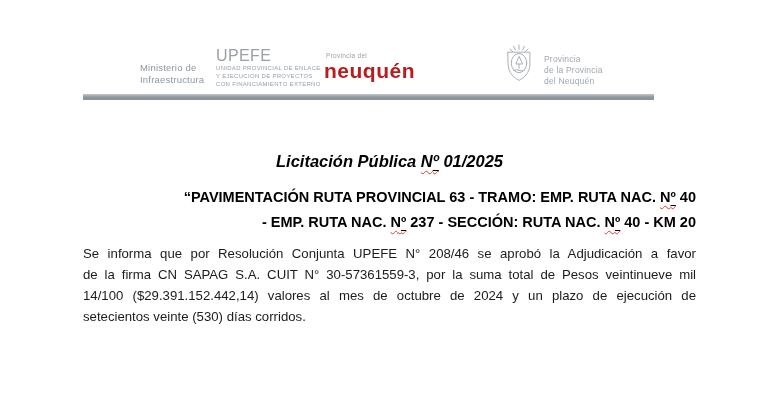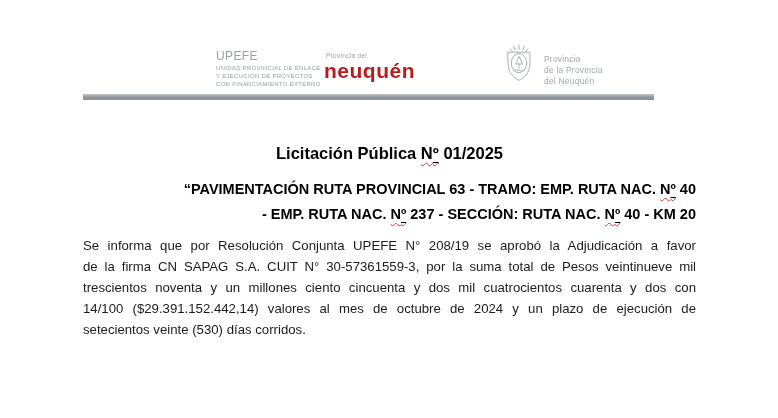--- a/index.html
+++ b/index.html
@@ -14,21 +14,21 @@
 
   
   .letterhead { position: absolute; left: 0; top: 0; width: 778px; height: 94px; }
 
   .ministry {
     position: absolute; left: 140px; top: 62px;
     font-size: 9.5px; line-height: 12px; color: #8f979e; letter-spacing: 0.2px;
   }
 
   .upefe { position: absolute; left: 216px; top: 50px; color: #99a1a8; }
-  .upefe-acronym { font-size: 12px; line-height: 12px; letter-spacing: 0.4px; margin-bottom: 2px; }
+  .upefe-acronym { font-size: 16px; line-height: 12px; letter-spacing: 0.4px; margin-bottom: 2px; }
   .upefe-sub { font-size: 6px; line-height: 8px; letter-spacing: 0.3px; }
 
   .prov-logo { position: absolute; left: 324px; top: 52px; color: #99a1a8; }
   .prov-tagline { font-size: 6.5px; line-height: 8px; letter-spacing: 0.3px; margin-left: 2px; }
   .prov-wordmark {
     font-size: 21px; line-height: 22px; font-weight: bold;
     letter-spacing: 0.5px; color: #b91c1c;
   }
 
   .gov { position: absolute; left: 503px; top: 44px; display: flex; align-items: flex-start; }
@@ -42,21 +42,21 @@
 
   
   .doc { position: absolute; left: 83px; top: 135px; width: 613px; text-align: center; color: #111; }
 
   .doc-title {
     font-size: 13.5px; line-height: 16px; font-weight: bold; letter-spacing: 0.2px;
     margin: 0 0 12px 0; color: #000;
   }
   .doc-subtitle {
     font-size: 16.5px; line-height: 20px; font-weight: bold;
-    margin: 8px 0 14px 0; color: #000;
+    margin: 16px 0 14px 0; color: #000; font-style: italic;
   }
   .heading-line {
     font-size: 14.5px; line-height: 25px; font-weight: bold; color: #000; text-align: right;
   }
   .body-block { margin-top: 8px; text-align: left; color: #1c1c1c; }
   .body-line { font-size: 13.2px; line-height: 21px; }
   .body-line.just { text-align: justify; text-align-last: justify; }
 
   
   .sq {
@@ -68,20 +68,24 @@
   }
   .ord { text-decoration: underline solid currentColor 1px; }
 </style>
 </head>
 <body>
 
 <div class="page">
 
   <header class="letterhead">
 
+    <div class="ministry">
+      <div>Ministerio de</div>
+      <div>Infraestructura</div>
+    </div>
 
     <div class="upefe">
       <div class="upefe-acronym">UPEFE</div>
       <div class="upefe-sub">UNIDAD PROVINCIAL DE ENLACE</div>
       <div class="upefe-sub">Y EJECUCION DE PROYECTOS</div>
       <div class="upefe-sub">CON FINANCIAMIENTO EXTERNO</div>
     </div>
 
     <div class="prov-logo">
       <div class="prov-tagline">Provincia del</div>
@@ -119,21 +123,20 @@
 
   <main class="doc">
     <h2 class="doc-subtitle">Licitación Pública <span class="sq">N<span class="ord">º</span></span> 01/2025</h2>
 
     <div>
       <div class="heading-line">“PAVIMENTACIÓN RUTA PROVINCIAL 63 - TRAMO: EMP. RUTA NAC. <span class="sq">N<span class="ord">º</span></span> 40</div>
       <div class="heading-line">- EMP. RUTA NAC. <span class="sq">N<span class="ord">º</span></span> 237 - SECCIÓN: RUTA NAC. <span class="sq">N<span class="ord">º</span></span> 40 - KM 20</div>
     </div>
 
     <div class="body-block">
-      <div class="body-line just">Se informa que por Resolución Conjunta UPEFE N° 208/19 se aprobó la Adjudicación a favor</div>
+      <div class="body-line just">Se informa que por Resolución Conjunta UPEFE N° 208/46 se aprobó la Adjudicación a favor</div>
       <div class="body-line just">de la firma CN SAPAG S.A. CUIT N° 30-57361559-3, por la suma total de Pesos veintinueve mil</div>
-      <div class="body-line just">trescientos noventa y un millones ciento cincuenta y dos mil cuatrocientos cuarenta y dos con</div>
       <div class="body-line just">14/100 ($29.391.152.442,14) valores al mes de octubre de 2024 y un plazo de ejecución de</div>
       <div class="body-line">setecientos veinte (530) días corridos.</div>
     </div>
   </main>
 
 </div>
 
 </body></html>

